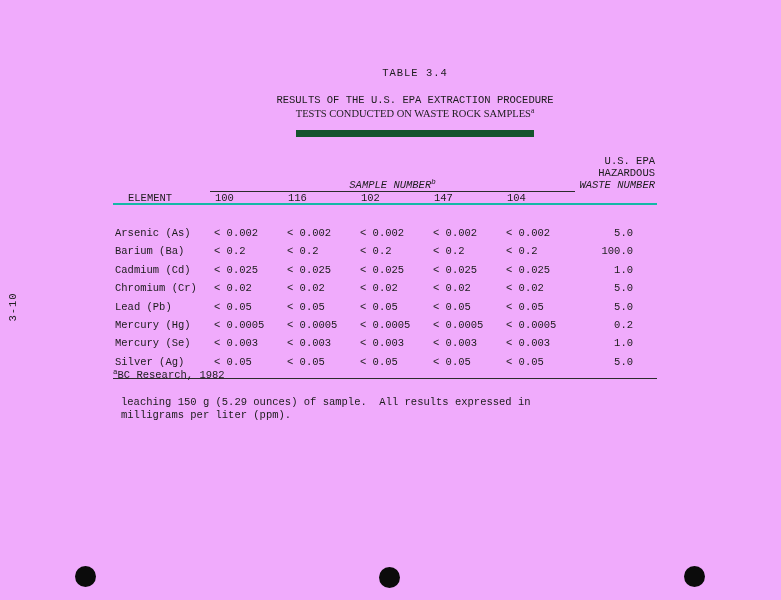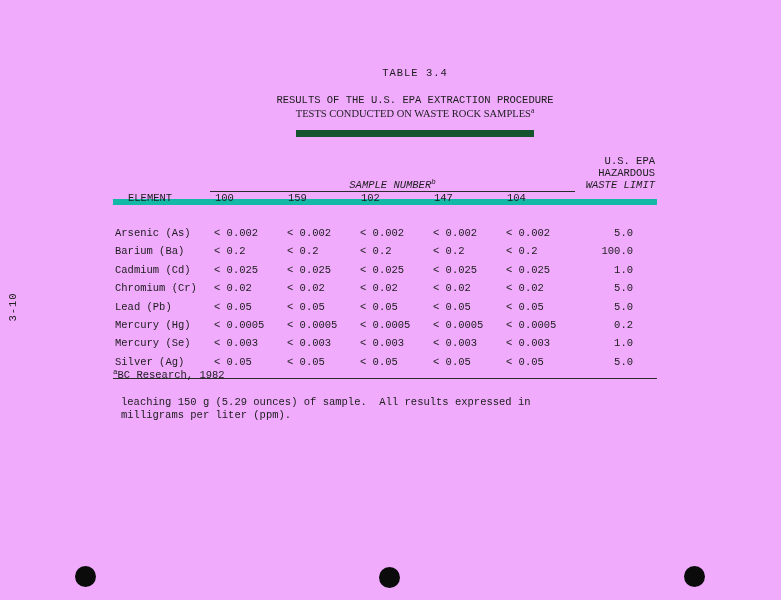--- a/index.html
+++ b/index.html
@@ -25,21 +25,21 @@
   .title-line { line-height:13px; }
   .underlined { display:inline-block; border-bottom:7px solid #14532d; padding-bottom:10px;font-family:Liberation Serif, serif; }
 
   
   .tbl { position:absolute; left:113px; top:124px; width:544px;margin-top:31px; }
   .grid { display:grid; grid-template-columns:97px 73px 73px 73px 73px 73px 82px; }
   .c { overflow:visible; }
   .span5 { grid-column:span 5; }
   .hline { height:12px; line-height:12px; }
   .hline3 { height:13px; line-height:12px;font-style:italic; }
-  .hline4 { height:13px; line-height:13px; border-bottom:6px solid #14b8a6; }
+  .hline4 { height:13px; line-height:13px; border-bottom:2px solid #14b8a6; }
   .limh { text-align:right; padding-right:2px; }
   .sn { text-align:center; border-bottom:1px solid #2b2b2b; }
   .elh { padding-left:15px; }
   .num { padding-left:5px; }
   .tbody { padding:19px 0 7px 0; border-bottom:1px solid #2b2b2b; }
   .brow { height:18.4px; line-height:18.4px; }
   .el { padding-left:2px; }
   .v { padding-left:4px; white-space:pre; }
   .limv { text-align:right; padding-right:24px;font-family:Liberation Mono, monospace; }
 
@@ -78,26 +78,26 @@
         <div class="c limh">U.S. EPA</div>
       </div>
       <div class="grid hline">
         <div class="c"></div>
           <div class="c span5"></div>
         <div class="c limh">HAZARDOUS</div>
       </div>
       <div class="grid hline3">
         <div class="c"></div>
         <div class="c span5 sn"><span>SAMPLE NUMBER</span><sup>b</sup></div>
-        <div class="c limh">WASTE LIMIT</div>
+        <div class="c limh">WASTE NUMBER</div>
       </div>
       <div class="grid hline4">
         <div class="c elh">ELEMENT</div>
         <div class="c num">100</div>
-        <div class="c num">159</div>
+        <div class="c num">116</div>
         <div class="c num">102</div>
         <div class="c num">147</div>
         <div class="c num">104</div>
         <div class="c"></div>
       </div>
     </div>
 
     <div class="tbody">
 
       <div class="grid brow">

